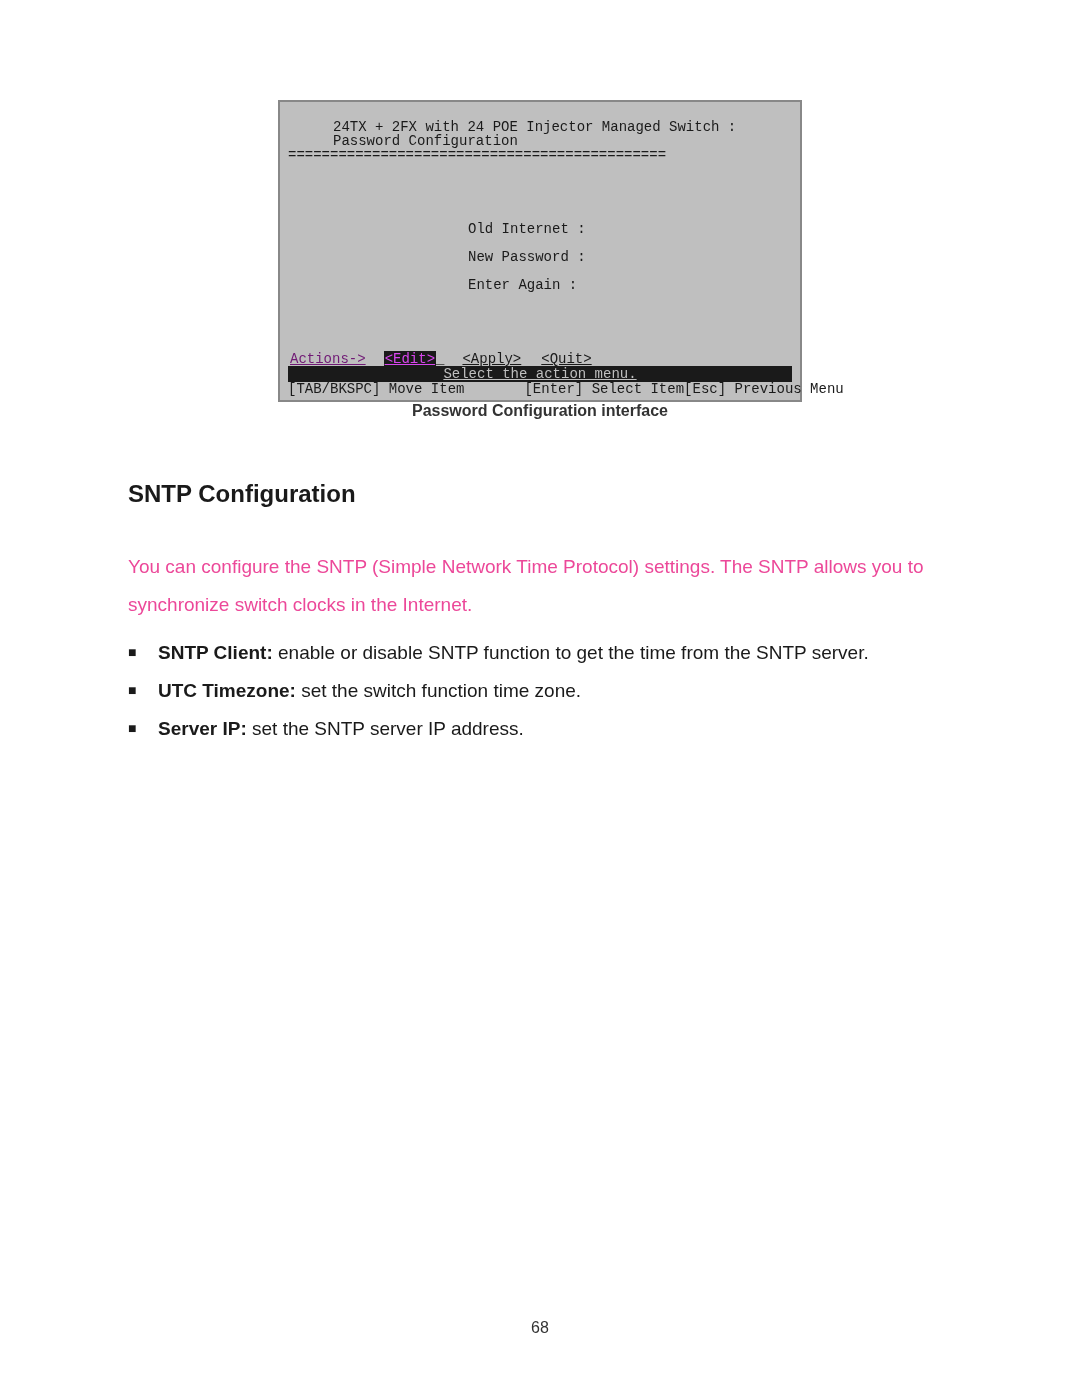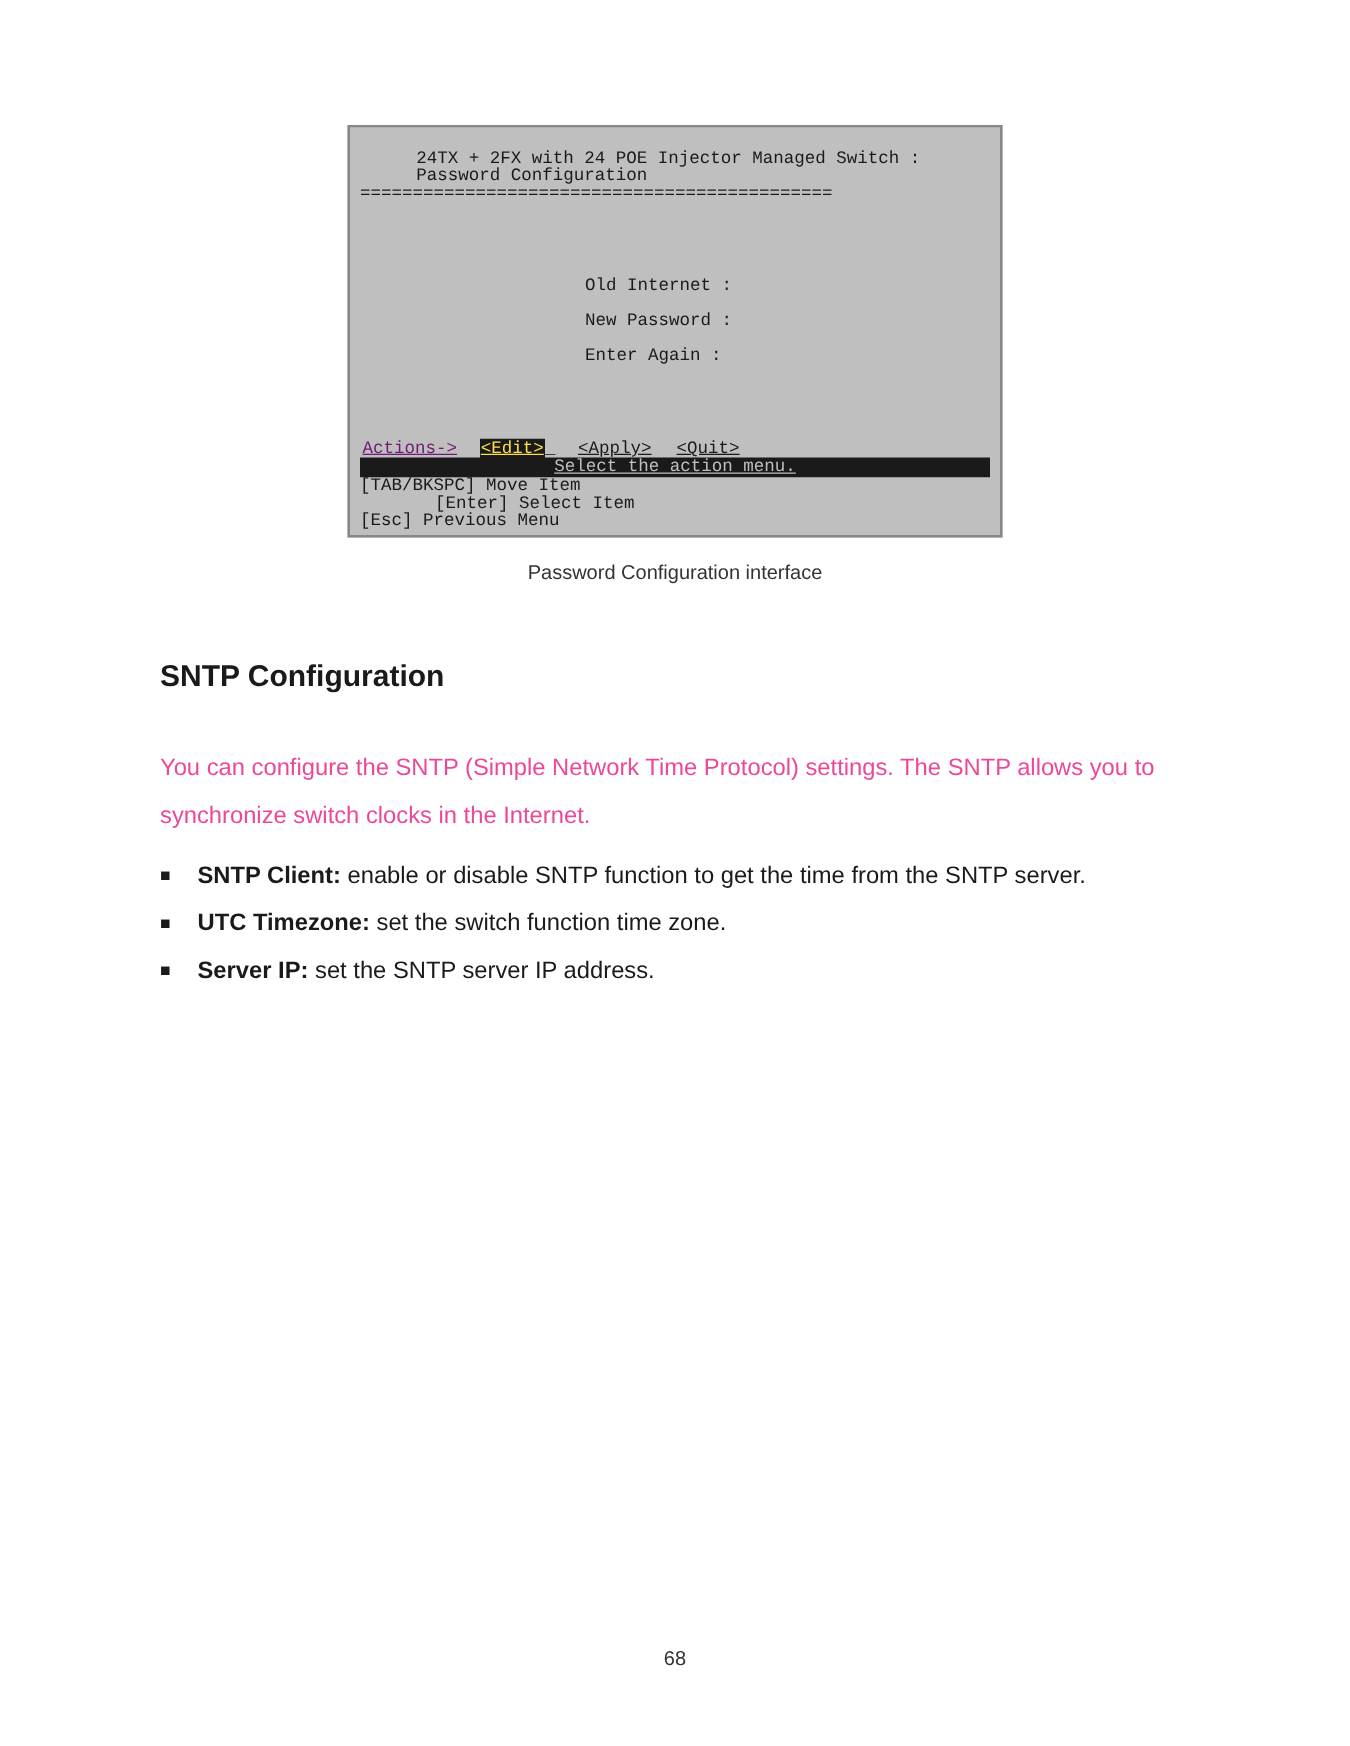--- a/index.html
+++ b/index.html
@@ -69,59 +69,58 @@
       color: #701a75;
       text-decoration: underline;
       padding: 0 2px;
     }
     .action-item {
       text-decoration: underline;
       padding: 0 2px;
     }
     .action-selected {
       background: #1a1a1a;
-      color: #fde047;
+      color: #d946ef;
       padding: 0 1px;
     }
     .instruction-line {
       background: #1a1a1a;
       color: #bfbfbf;
       text-align: center;
       text-decoration: underline;
       padding: 0;
       height: 16px;
       line-height: 16px;
     }
     .footer-line {
       background: #bfbfbf;
       color: #1a1a1a;
       padding: 0 0 4px 0;
       white-space: nowrap;
       display: flex;
-      flex-direction: column;
     }
     .footer-left {
       flex: 0 0 auto;
       padding-left: 0;
     }
     .footer-center {
       flex: 1;
       text-align: left;
       padding-left: 60px;
     }
     .footer-right {
       flex: 0 0 auto;
       padding-right: 20px;
     }
     .caption {
       text-align: center;
       font-size: 16px;
       color: #333;
-      margin-top: 20px;
       margin-bottom: 60px;
+      font-weight: bold;
     }
     .section-heading {
       font-weight: bold;
       font-size: 24px;
       color: #1a1a1a;
       margin-bottom: 40px;
     }
     .body-paragraph {
       font-size: 19px;
       color: #ec4899;

